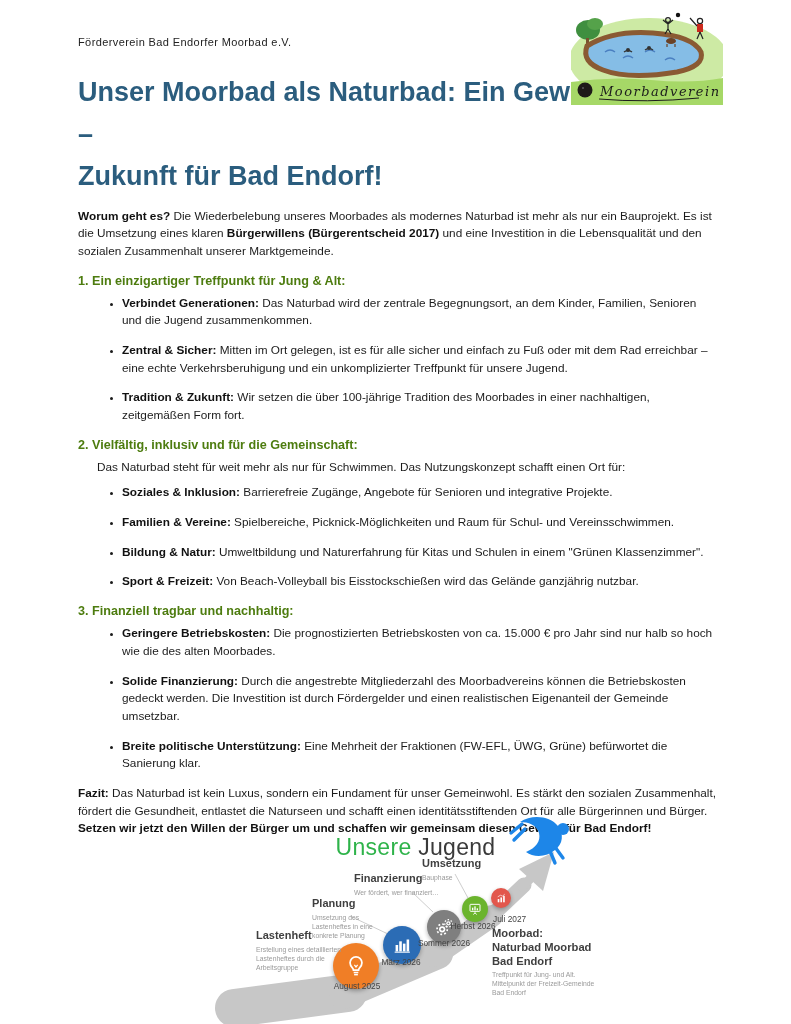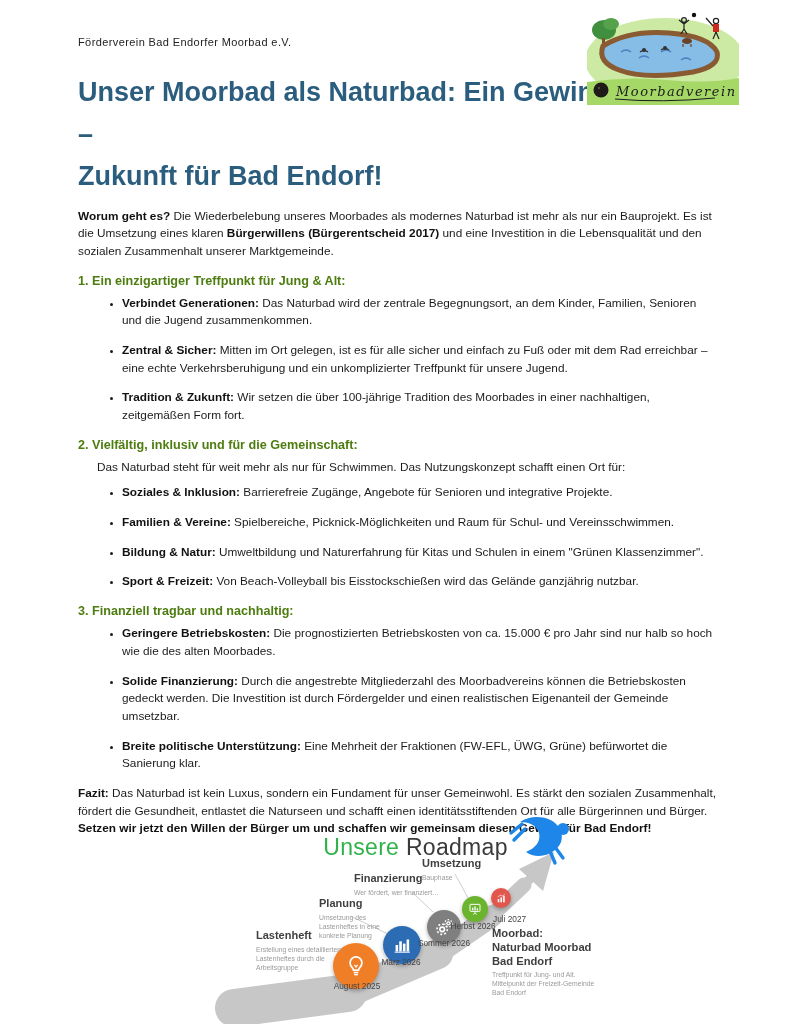--- a/index.html
+++ b/index.html
@@ -16,41 +16,41 @@
   .reasons{color:#2e6a8e;font-size:15.5px;font-weight:400;margin:13px 0 4px;}
   .sec-h{color:#4d7c0f;font-size:12.6px;font-weight:700;margin:13px 0 7px;}
   .sec-intro{font-size:11.8px;line-height:1.5;margin:0 0 8px 19px;}
   ul.blist{margin:0;padding-left:44px;}
   ul.blist li{font-size:11.8px;line-height:1.5;margin-bottom:12px;}
   ul.blist li::marker{font-size:9px;}
   .fazit{margin-top:12px;}
   b{color:#111;}
 
   
-  .logo{position:absolute;top:8px;right:52px;width:152px;height:97px;}
+  .logo{position:absolute;top:8px;right:68px;width:152px;height:97px;}
 
   
   .roadmap{position:absolute;left:0;top:812px;width:791px;height:212px;}
   .road-svg{position:absolute;left:0;top:0;}
   .rm-title{position:absolute;left:0;right:0;top:22px;text-align:center;padding-left:40px;
     font-size:23px;font-weight:500;color:#3a3a3a;letter-spacing:.3px;}
   .rm-title .accent{color:#2eb34a;}
   .circle{position:absolute;border-radius:50%;display:flex;align-items:center;justify-content:center;
     box-shadow:0 2px 4px rgba(0,0,0,.3);}
   .c1{left:333px;top:131px;width:46px;height:46px;background:#F07E26;}
   .c2{left:383px;top:114px;width:38px;height:38px;background:#2B6CB5;}
   .c3{left:427px;top:98px;width:34px;height:34px;background:#7F7F7F;}
   .c4{left:462px;top:84px;width:26px;height:26px;background:#6BB42D;}
   .c5{left:491px;top:76px;width:20px;height:20px;background:#E2574C;}
   .m-label{position:absolute;}
   .m-name{font-size:11px;font-weight:700;color:#3f3f3f;line-height:1.25;}
   .m-desc{font-size:6.8px;color:#9a9a9a;line-height:1.35;margin-top:2px;}
   .m-date{position:absolute;font-size:8.3px;color:#444;}
   .ml1{left:256px;top:117px;width:96px;}
-  .ml2{left:312px;top:85px;width:88px;margin-left:7px;}
+  .ml2{left:312px;top:85px;width:88px;}
   .ml3{left:354px;top:60px;width:140px;}
   .ml4{left:422px;top:45px;width:95px;}
   .ml5{left:492px;top:114px;width:112px;}
   .ml5 .m-name{font-size:11.2px;}
   .d1{left:316px;top:169px;width:82px;text-align:center;}
   .d2{left:366px;top:145px;width:70px;text-align:center;}
   .d3{left:404px;top:126px;width:80px;text-align:center;}
   .d4{left:437px;top:109px;width:72px;text-align:center;}
   .d5{left:493px;top:102px;width:60px;}
   .diver{position:absolute;left:506px;top:0px;}
@@ -151,21 +151,21 @@
       </g>
       <polygon points="554,40 519,57 543,79" fill="#c7c7c7"></polygon>
       <g stroke="#c0c0c0" stroke-width="0.8">
         <line x1="350" y1="104" x2="388" y2="122"></line>
         <line x1="412" y1="80" x2="433" y2="100"></line>
         <line x1="455" y1="62" x2="468" y2="86"></line>
       </g>
     </svg>
 
     <div class="rm-title">
-      <span class="accent">Unsere</span><span> Roadmap</span>
+      <span class="accent">Unsere</span><span> Jugend</span>
     </div>
 
     <div class="diver">
       <svg width="80" height="72" viewBox="0 0 80 72">
         <g fill="#1d86e8">
           <circle cx="57" cy="17" r="6"></circle>
           <path d="M14 10 C 26 2 44 4 52 14 C 58 22 57 32 49 38 C 41 45 28 46 20 40 C 30 36 35 29 33 21 C 31 13 22 10 14 10 Z"></path>
         </g>
         <g stroke="#1d86e8" stroke-width="3.4" stroke-linecap="round" fill="none">
           <path d="M16 12 L5 21"></path>

